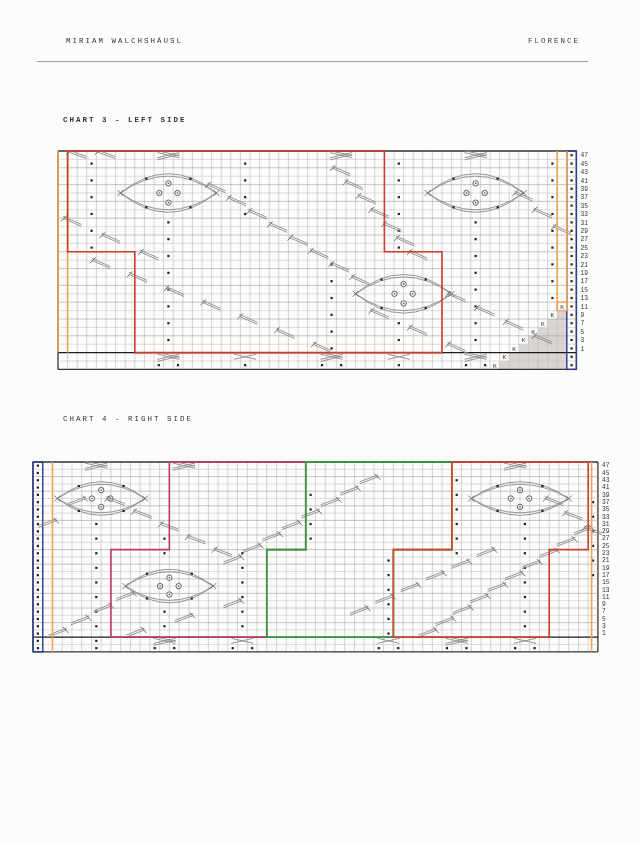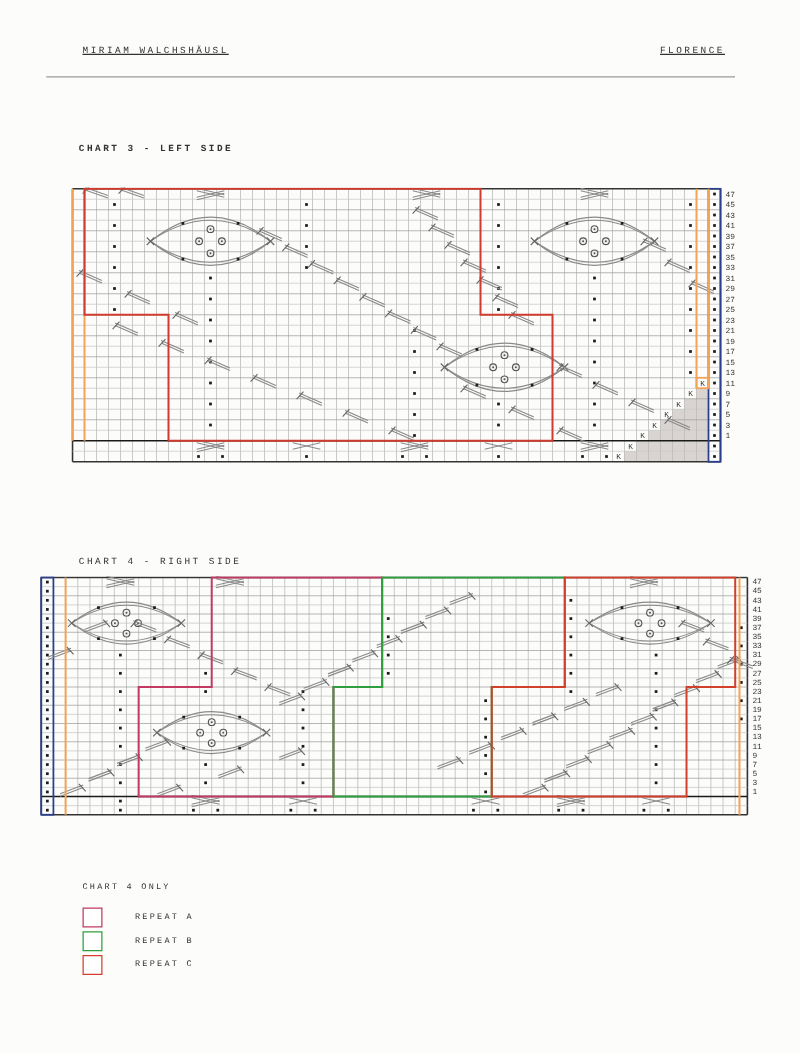--- a/index.html
+++ b/index.html
@@ -1,24 +1,24 @@
 <!DOCTYPE html>
 <html><head>
 <meta charset="utf-8">
 <style>
   html,body{margin:0;padding:0;background:#e8e8e8;}
   #page{position:relative;width:640px;height:843px;background:#fcfcfb;margin:0 auto;
         font-family:"Liberation Mono","DejaVu Sans Mono",monospace;color:#222;overflow:hidden;}
-  .hdr{position:absolute;top:37px;font-size:7.5px;letter-spacing:2px;color:#333;text-decoration:underline;}
+  .hdr{position:absolute;top:37px;font-size:7.5px;letter-spacing:2px;color:#333;}
   #hdr-left{left:66px;}
   #hdr-right{right:60px;}
   #hdr-rule{position:absolute;top:61px;left:37px;width:551px;height:1px;background:#9a9a9a;}
   .chart-title{position:absolute;font-size:7.5px;letter-spacing:2px;color:#333;}
   #chart3-title{left:63px;top:116px;font-weight:bold;}
-  #chart4-title{left:63px;top:446px;font-family:Liberation Mono, monospace;}
+  #chart4-title{left:63px;top:415px;font-family:Liberation Mono, monospace;}
   #chart3-box{position:absolute;left:57px;top:150px;}
   #chart4-box{position:absolute;left:32px;top:461px;}
   #legend{position:absolute;left:66px;top:706px;}
   #legend-title{font-size:6.8px;letter-spacing:1.8px;color:#333;margin-bottom:12px;}
   .legend-row{display:flex;align-items:center;margin-bottom:4px;height:15px;}
   .legend-swatch{width:14px;height:14px;background:#fff;border:1.7px solid #000;margin-right:26px;}
   .legend-label{font-size:6.8px;letter-spacing:1.8px;color:#333;}
   svg text{font-family:"Liberation Mono","DejaVu Sans Mono",monospace;}
 </style>
 </head>
@@ -876,28 +876,13 @@
           <text x="568.92" y="129.575" font-size="6.3" fill="#333">13</text>
           <text x="568.92" y="136.875" font-size="6.3" fill="#333">11</text>
           <text x="568.92" y="144.17499999999998" font-size="6.3" fill="#333">9</text>
           <text x="568.92" y="151.475" font-size="6.3" fill="#333">7</text>
           <text x="568.92" y="158.775" font-size="6.3" fill="#333">5</text>
           <text x="568.92" y="166.075" font-size="6.3" fill="#333">3</text>
           <text x="568.92" y="173.375" font-size="6.3" fill="#333">1</text>
         </g>
       </svg></div>
 
-  <div id="legend">
-    <div id="legend-title">CHART 4 ONLY</div>
-    <div class="legend-row">
-      <div class="legend-swatch" id="sw-a" style="border-color: rgb(194, 58, 98);"></div>
-      <div class="legend-label">REPEAT A</div>
-    </div>
-    <div class="legend-row">
-      <div class="legend-swatch" id="sw-b" style="border-color: rgb(47, 158, 63);"></div>
-      <div class="legend-label">REPEAT B</div>
-    </div>
-    <div class="legend-row">
-      <div class="legend-swatch" id="sw-c" style="border-color: rgb(210, 64, 44);"></div>
-      <div class="legend-label">REPEAT C</div>
-    </div>
-  </div>
 </div>
 
 </body></html>

